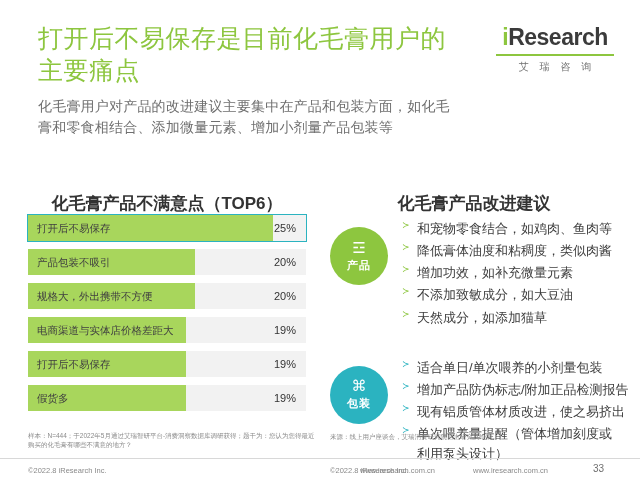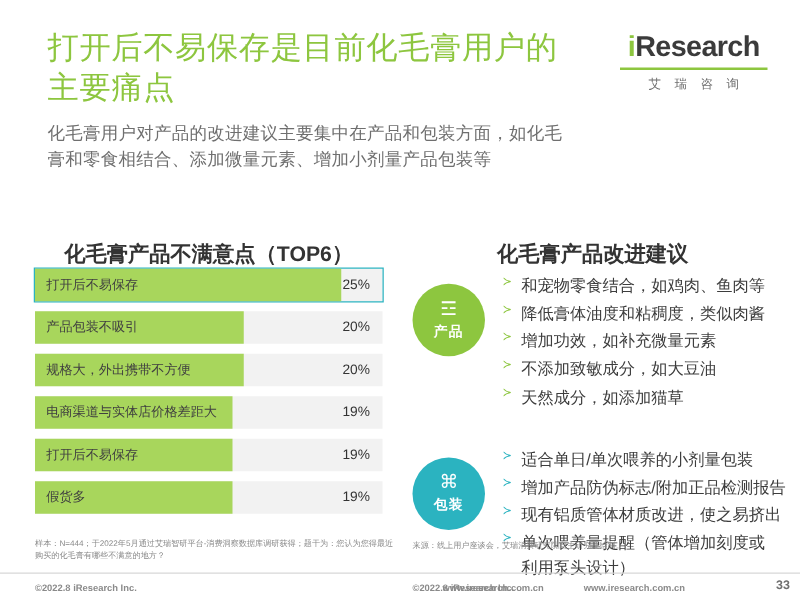--- a/index.html
+++ b/index.html
@@ -181,27 +181,26 @@
     color: #8a8a8a;
   }
   
   .footer {
     position: absolute;
     left: 0; right: 0; bottom: 0;
     height: 22px;
     border-top: 1px solid #d8d8d8;
     font-size: 7.5px;
     color: #8a8a8a;
-    font-weight: bold;
   }
   .f-left   { position: absolute; left: 28px;  top: 7px; }
   .f-center { position: absolute; left: 50%; transform: translateX(-50%); top: 7px; }
   .f-right  { position: absolute; right: 92px; top: 7px; }
   .f-right2 { position: absolute; right: 205px; top: 7px; }
-  .page-no  { position: absolute; right: 8px; top: 4px; font-size: 10px; color: #6f6f6f; margin-left: 47px; }
+  .page-no  { position: absolute; right: 36px; top: 4px; font-size: 10px; color: #6f6f6f; margin-left: 47px; }
 </style>
 </head>
 <body>
 
 <div class="slide">
 
   <div class="header">
     <div class="title">打开后不易保存是目前化毛膏用户的主要痛点</div>
     <div class="subtitle">化毛膏用户对产品的改进建议主要集中在产品和包装方面，如化毛膏和零食相结合、添加微量元素、增加小剂量产品包装等</div>
   </div>

